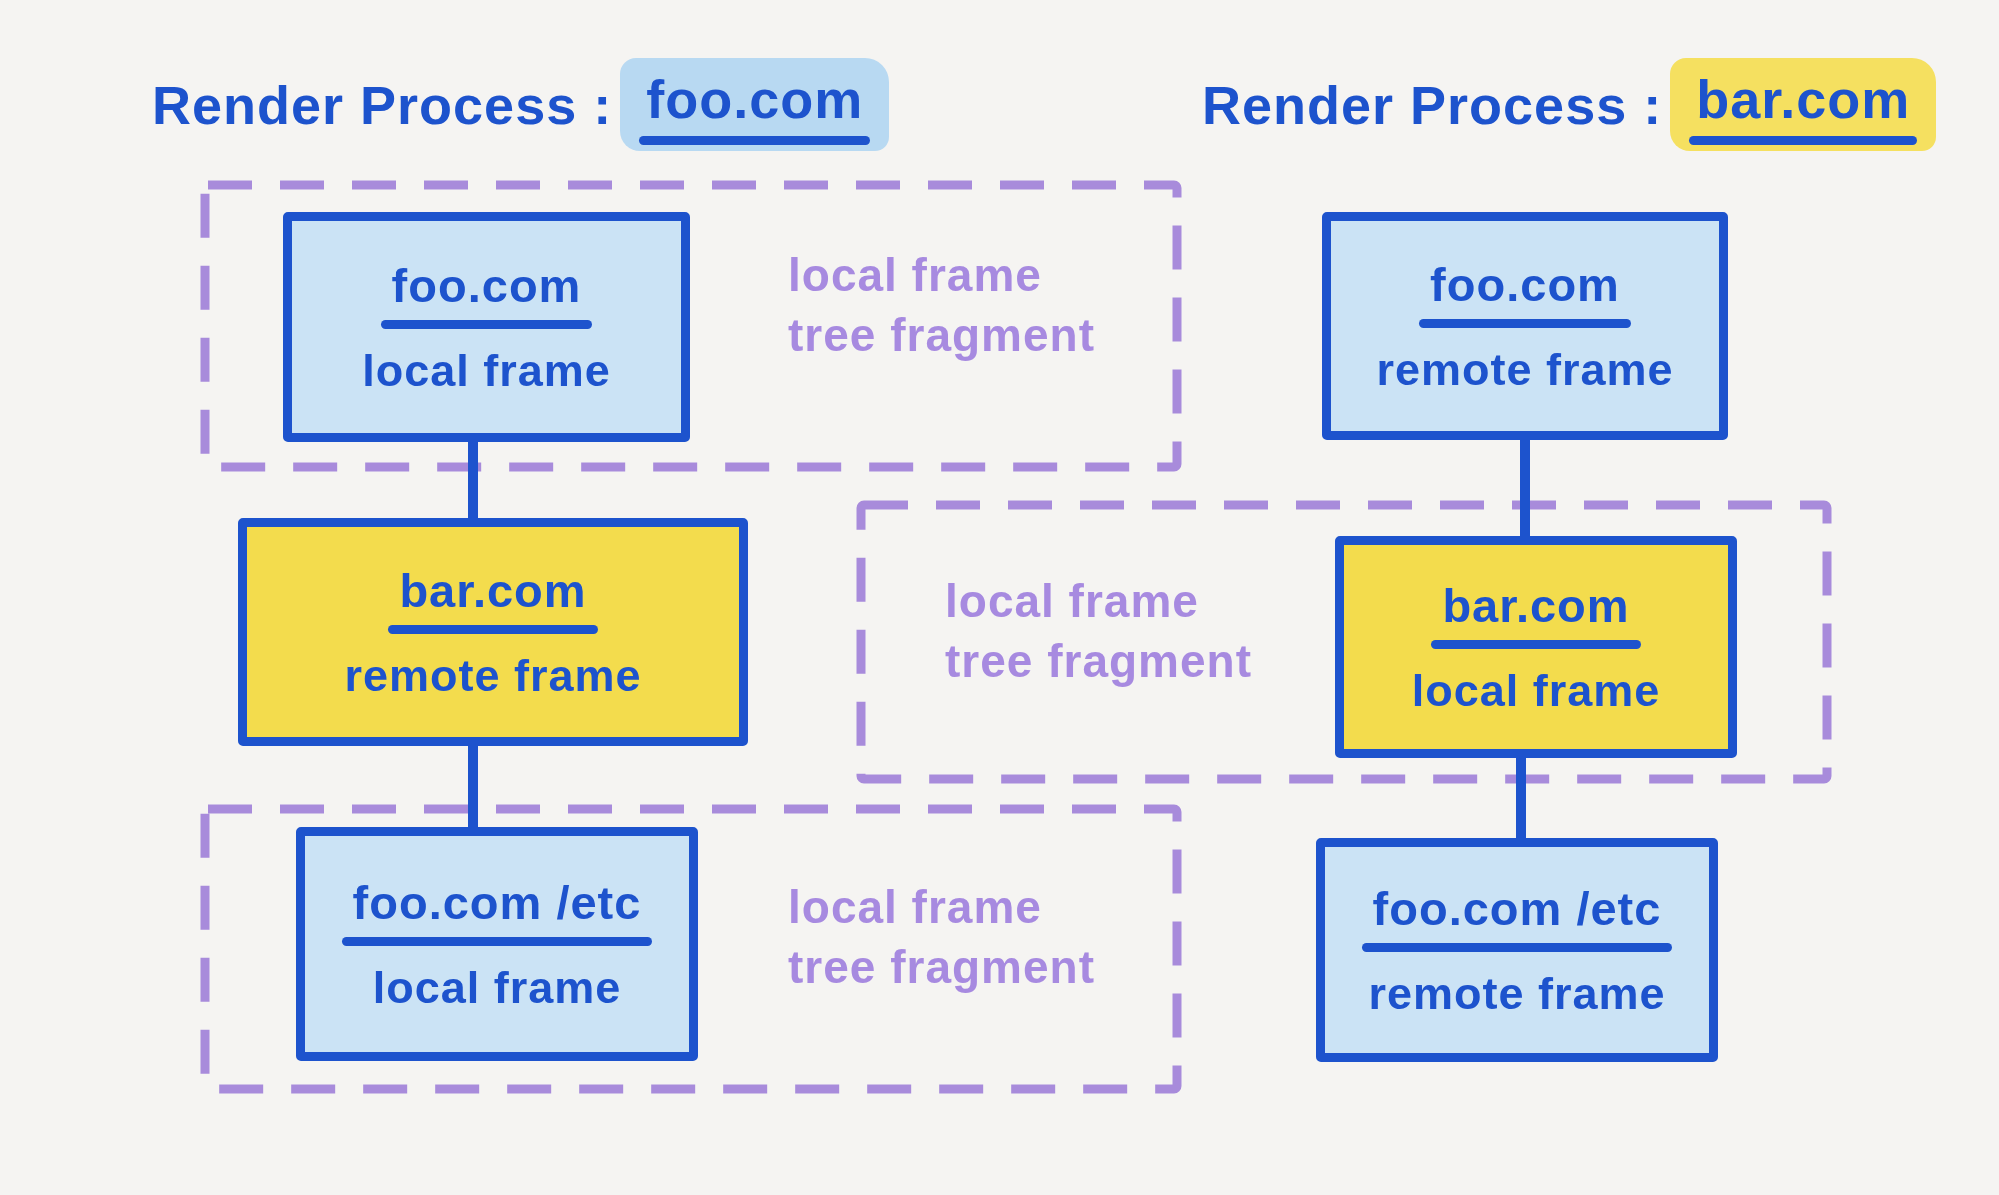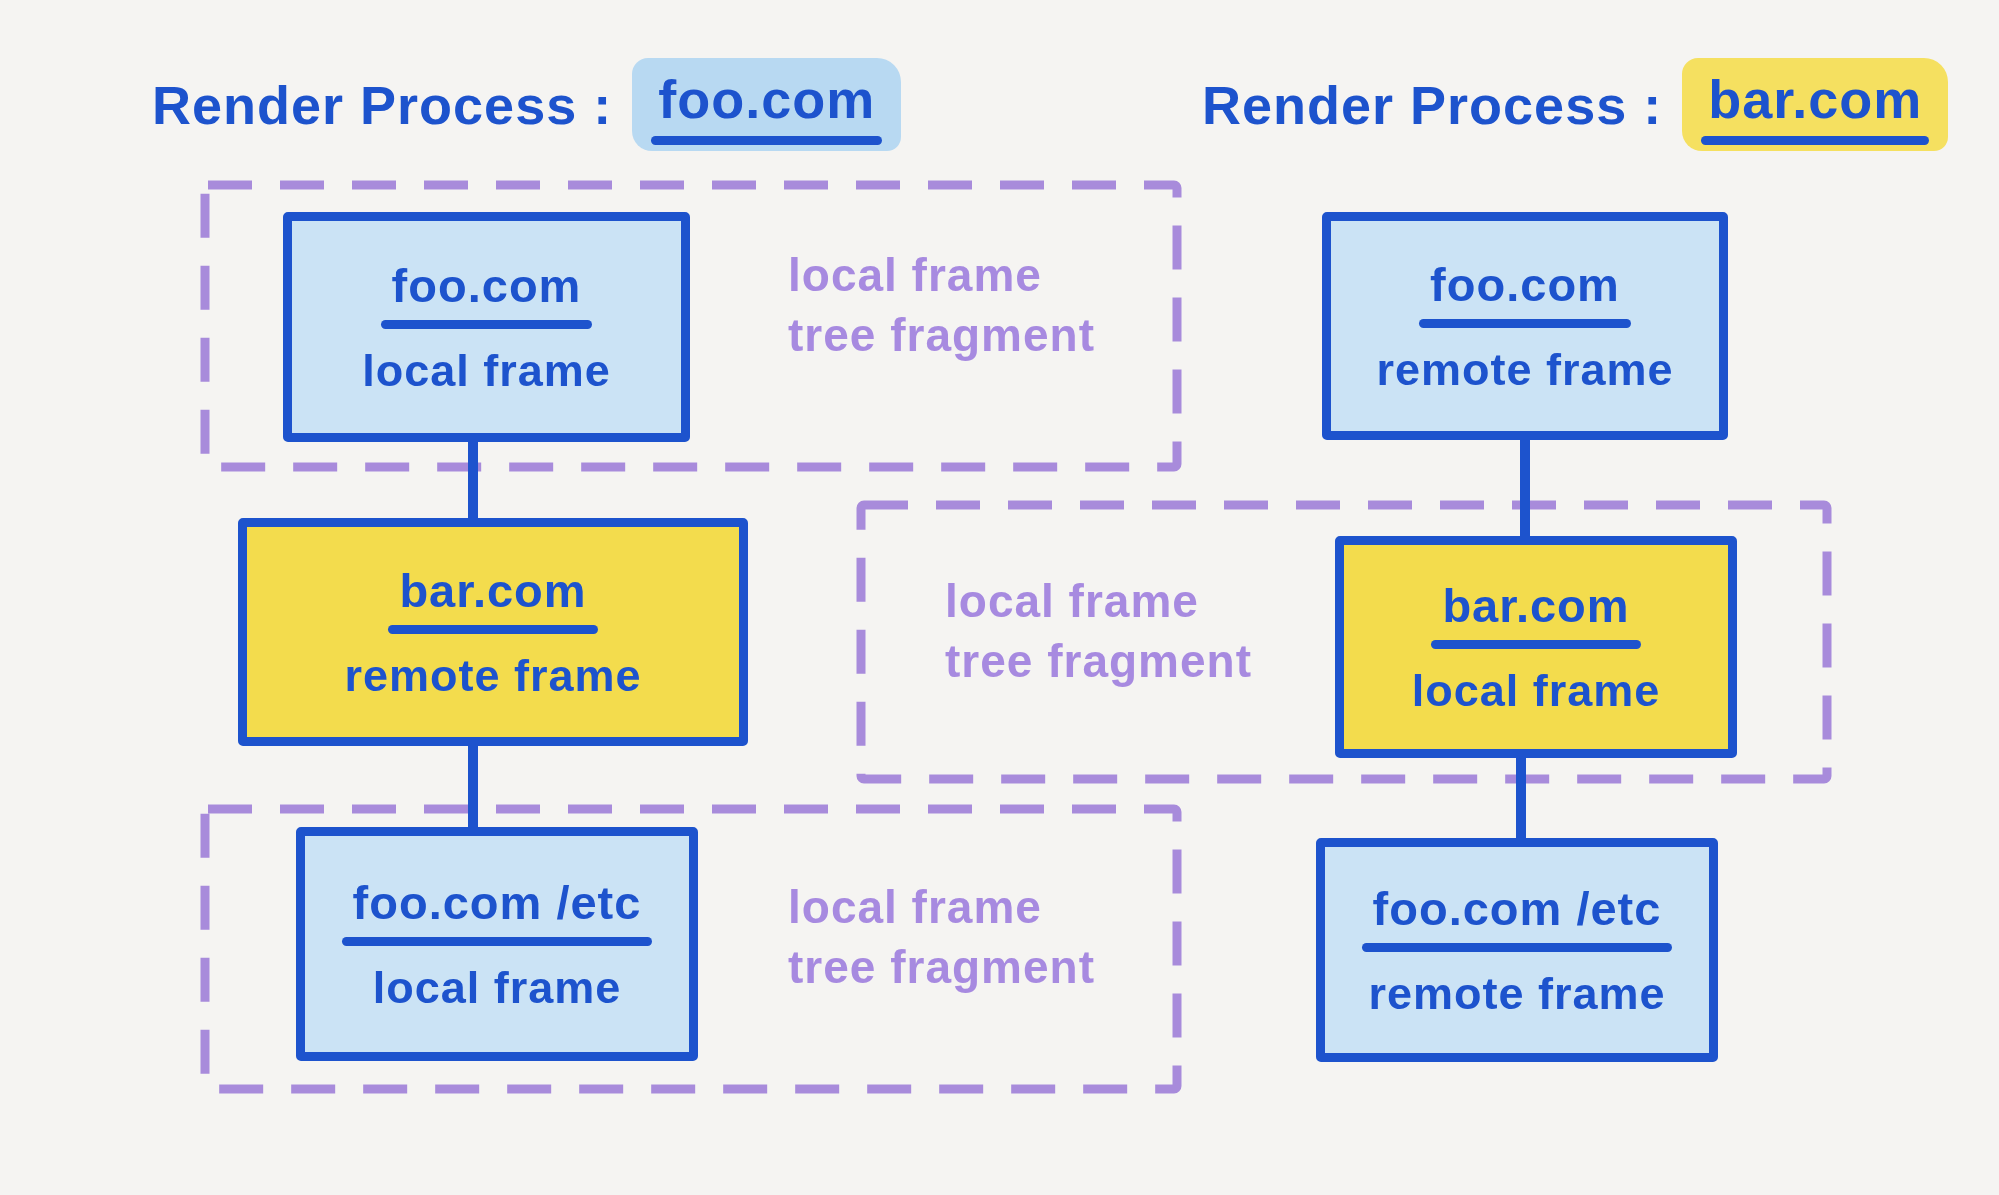--- a/index.html
+++ b/index.html
@@ -17,21 +17,21 @@
     position:relative;
     width:1999px;height:1195px;
     background:var(--bg);
     overflow:hidden;
     font-family:"Liberation Sans",sans-serif;
     font-weight:700;
   }
   
   .title{
     position:absolute;
-    display:flex;align-items:center;gap:20px;
+    display:flex;align-items:center;gap:8px;
     font-size:54px;letter-spacing:1px;
     color:var(--blue);white-space:nowrap;
   }
   .hl{
     display:inline-block;
     padding:10px 26px 6px 26px;
     border-radius:16px 24px 14px 20px;
   }
   .hl-blue{background:var(--highlight-blue);}
   .hl-yellow{background:var(--highlight-yellow);}

